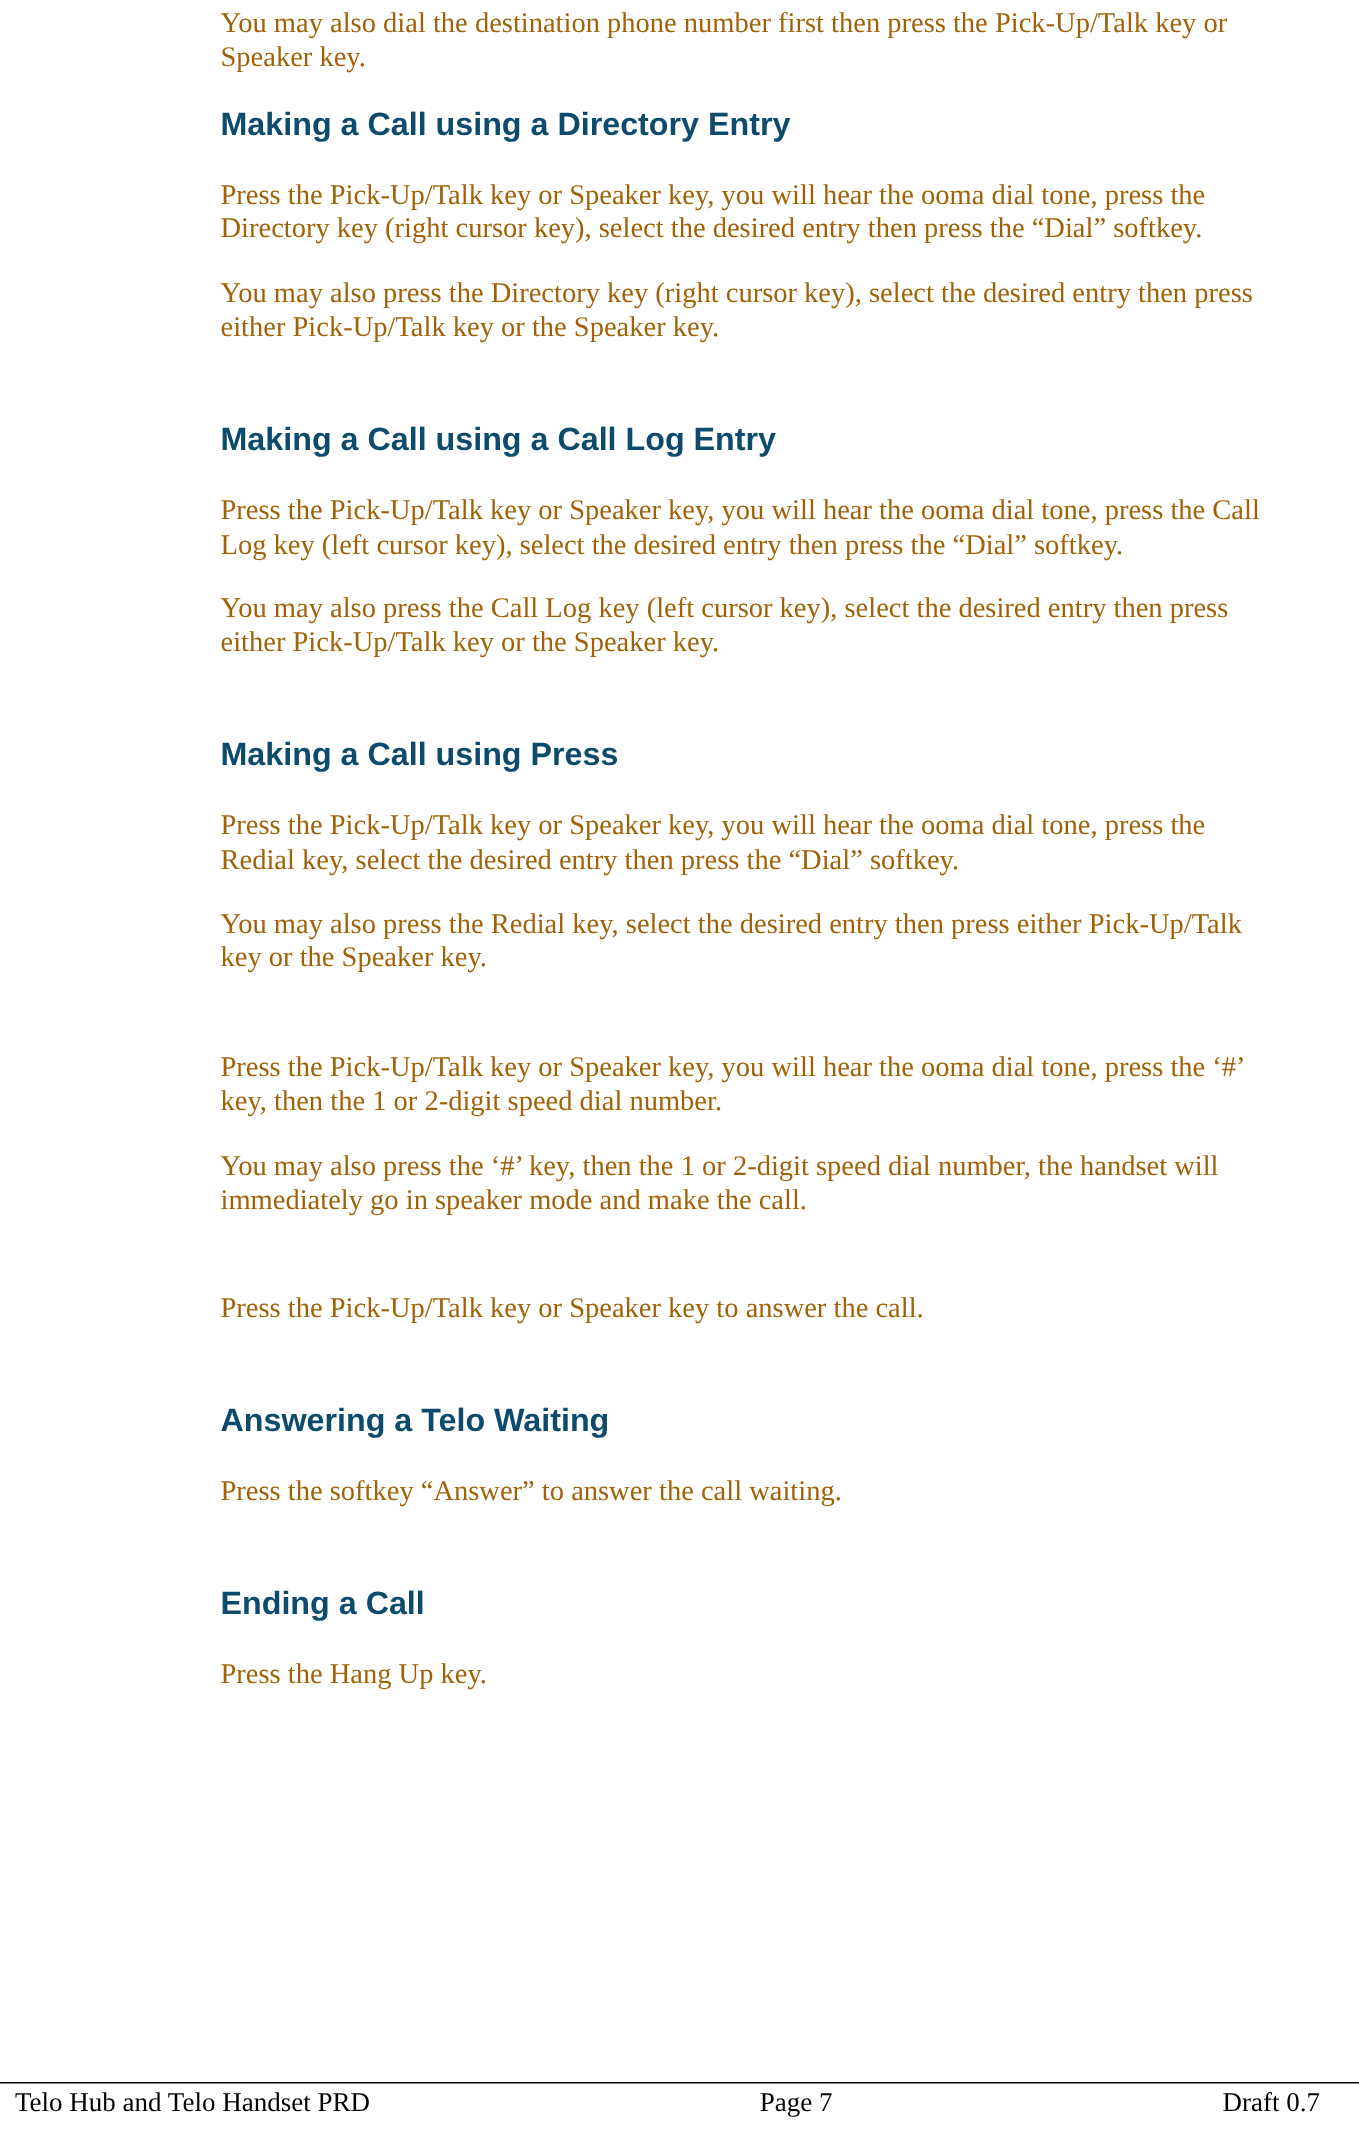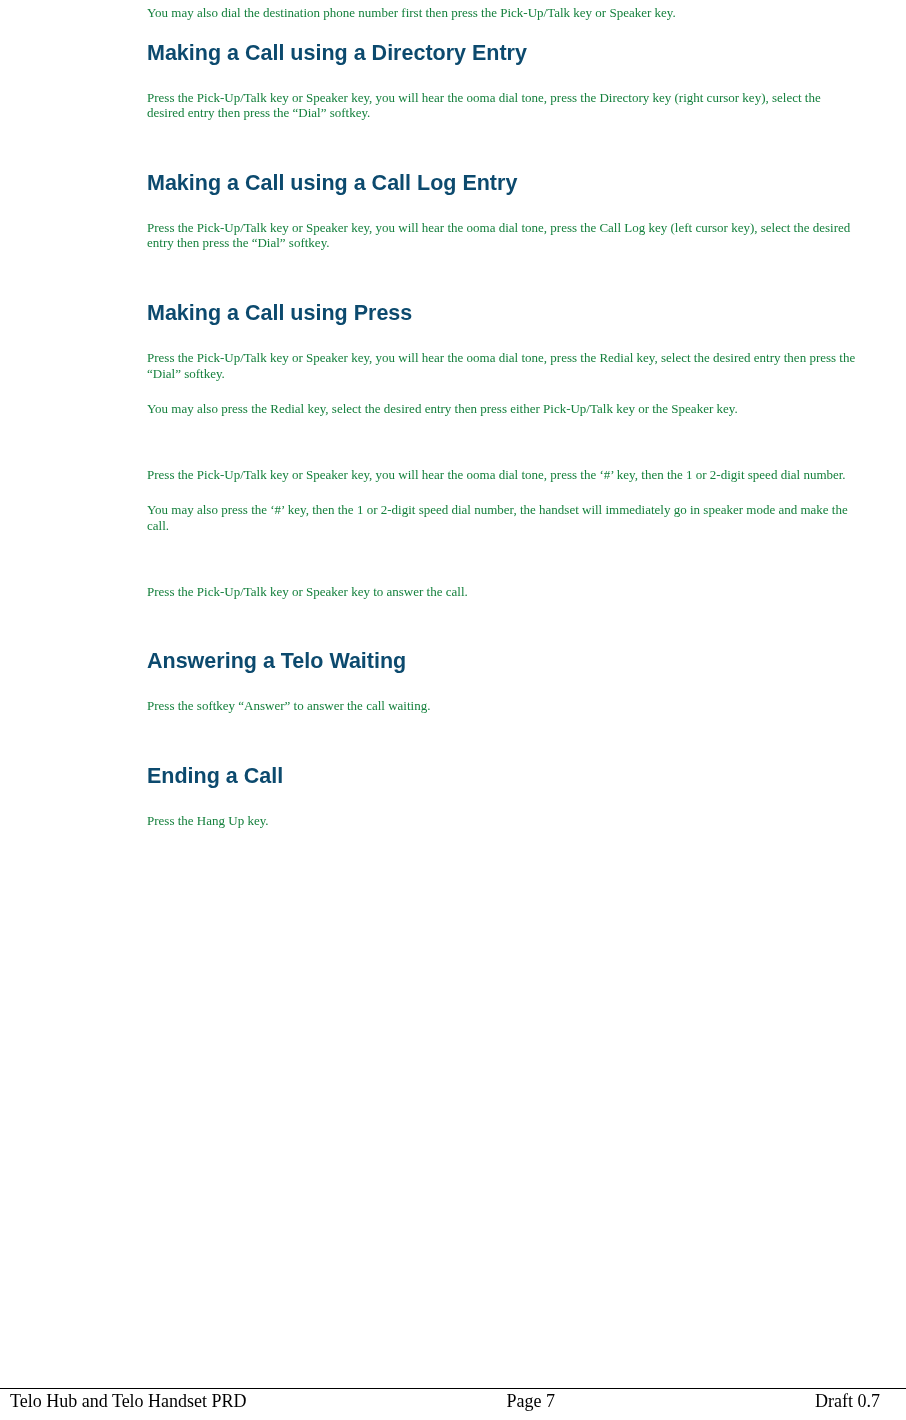--- a/index.html
+++ b/index.html
@@ -11,23 +11,23 @@
       width: 906px;
       height: 1420px;
       background: #ffffff;
       font-family: "Times New Roman", Times, serif;
       position: relative;
     }
     .page-content {
       padding: 5px 50px 0 147px;
     }
     .para {
-      font-size: 13px;
+      font-size: 19px;
       line-height: 1.2;
-      color: #15803d;
+      color: #a16207;
       margin-bottom: 20px;
     }
     .heading {
       font-family: Arial, Helvetica, sans-serif;
       font-size: 21.5px;
       font-weight: bold;
       color: #0c4a6e;
       margin-top: 0;
       margin-bottom: 24px;
     }
@@ -61,24 +61,26 @@
   </style>
 </head>
 <body>
 
 <div class="page-content">
 
   <p class="para">You may also dial the destination phone number first then press the Pick-Up/Talk key or Speaker key.</p>
 
   <h2 class="heading">Making a Call using a Directory Entry</h2>
   <p class="para">Press the Pick-Up/Talk key or Speaker key, you will hear the ooma dial tone, press the Directory key (right cursor key), select the desired entry then press the “Dial” softkey.</p>
+  <p class="para">You may also press the Directory key (right cursor key), select the desired entry then press either Pick-Up/Talk key or the Speaker key.</p>
   <div class="section-gap"></div>
 
   <h2 class="heading">Making a Call using a Call Log Entry</h2>
   <p class="para">Press the Pick-Up/Talk key or Speaker key, you will hear the ooma dial tone, press the Call Log key (left cursor key), select the desired entry then press the “Dial” softkey.</p>
+  <p class="para">You may also press the Call Log key (left cursor key), select the desired entry then press either Pick-Up/Talk key or the Speaker key.</p>
   <div class="section-gap"></div>
 
   <h2 class="heading">Making a Call using Press</h2>
   <p class="para">Press the Pick-Up/Talk key or Speaker key, you will hear the ooma dial tone, press the Redial key, select the desired entry then press the “Dial” softkey.</p>
   <p class="para">You may also press the Redial key, select the desired entry then press either Pick-Up/Talk key or the Speaker key.</p>
   <div class="section-gap"></div>
 
   <p class="para">Press the Pick-Up/Talk key or Speaker key, you will hear the ooma dial tone, press the ‘#’ key, then the 1 or 2-digit speed dial number.</p>
   <p class="para">You may also press the ‘#’ key, then the 1 or 2-digit speed dial number, the handset will immediately go in speaker mode and make the call.</p>
   <div class="section-gap"></div>

